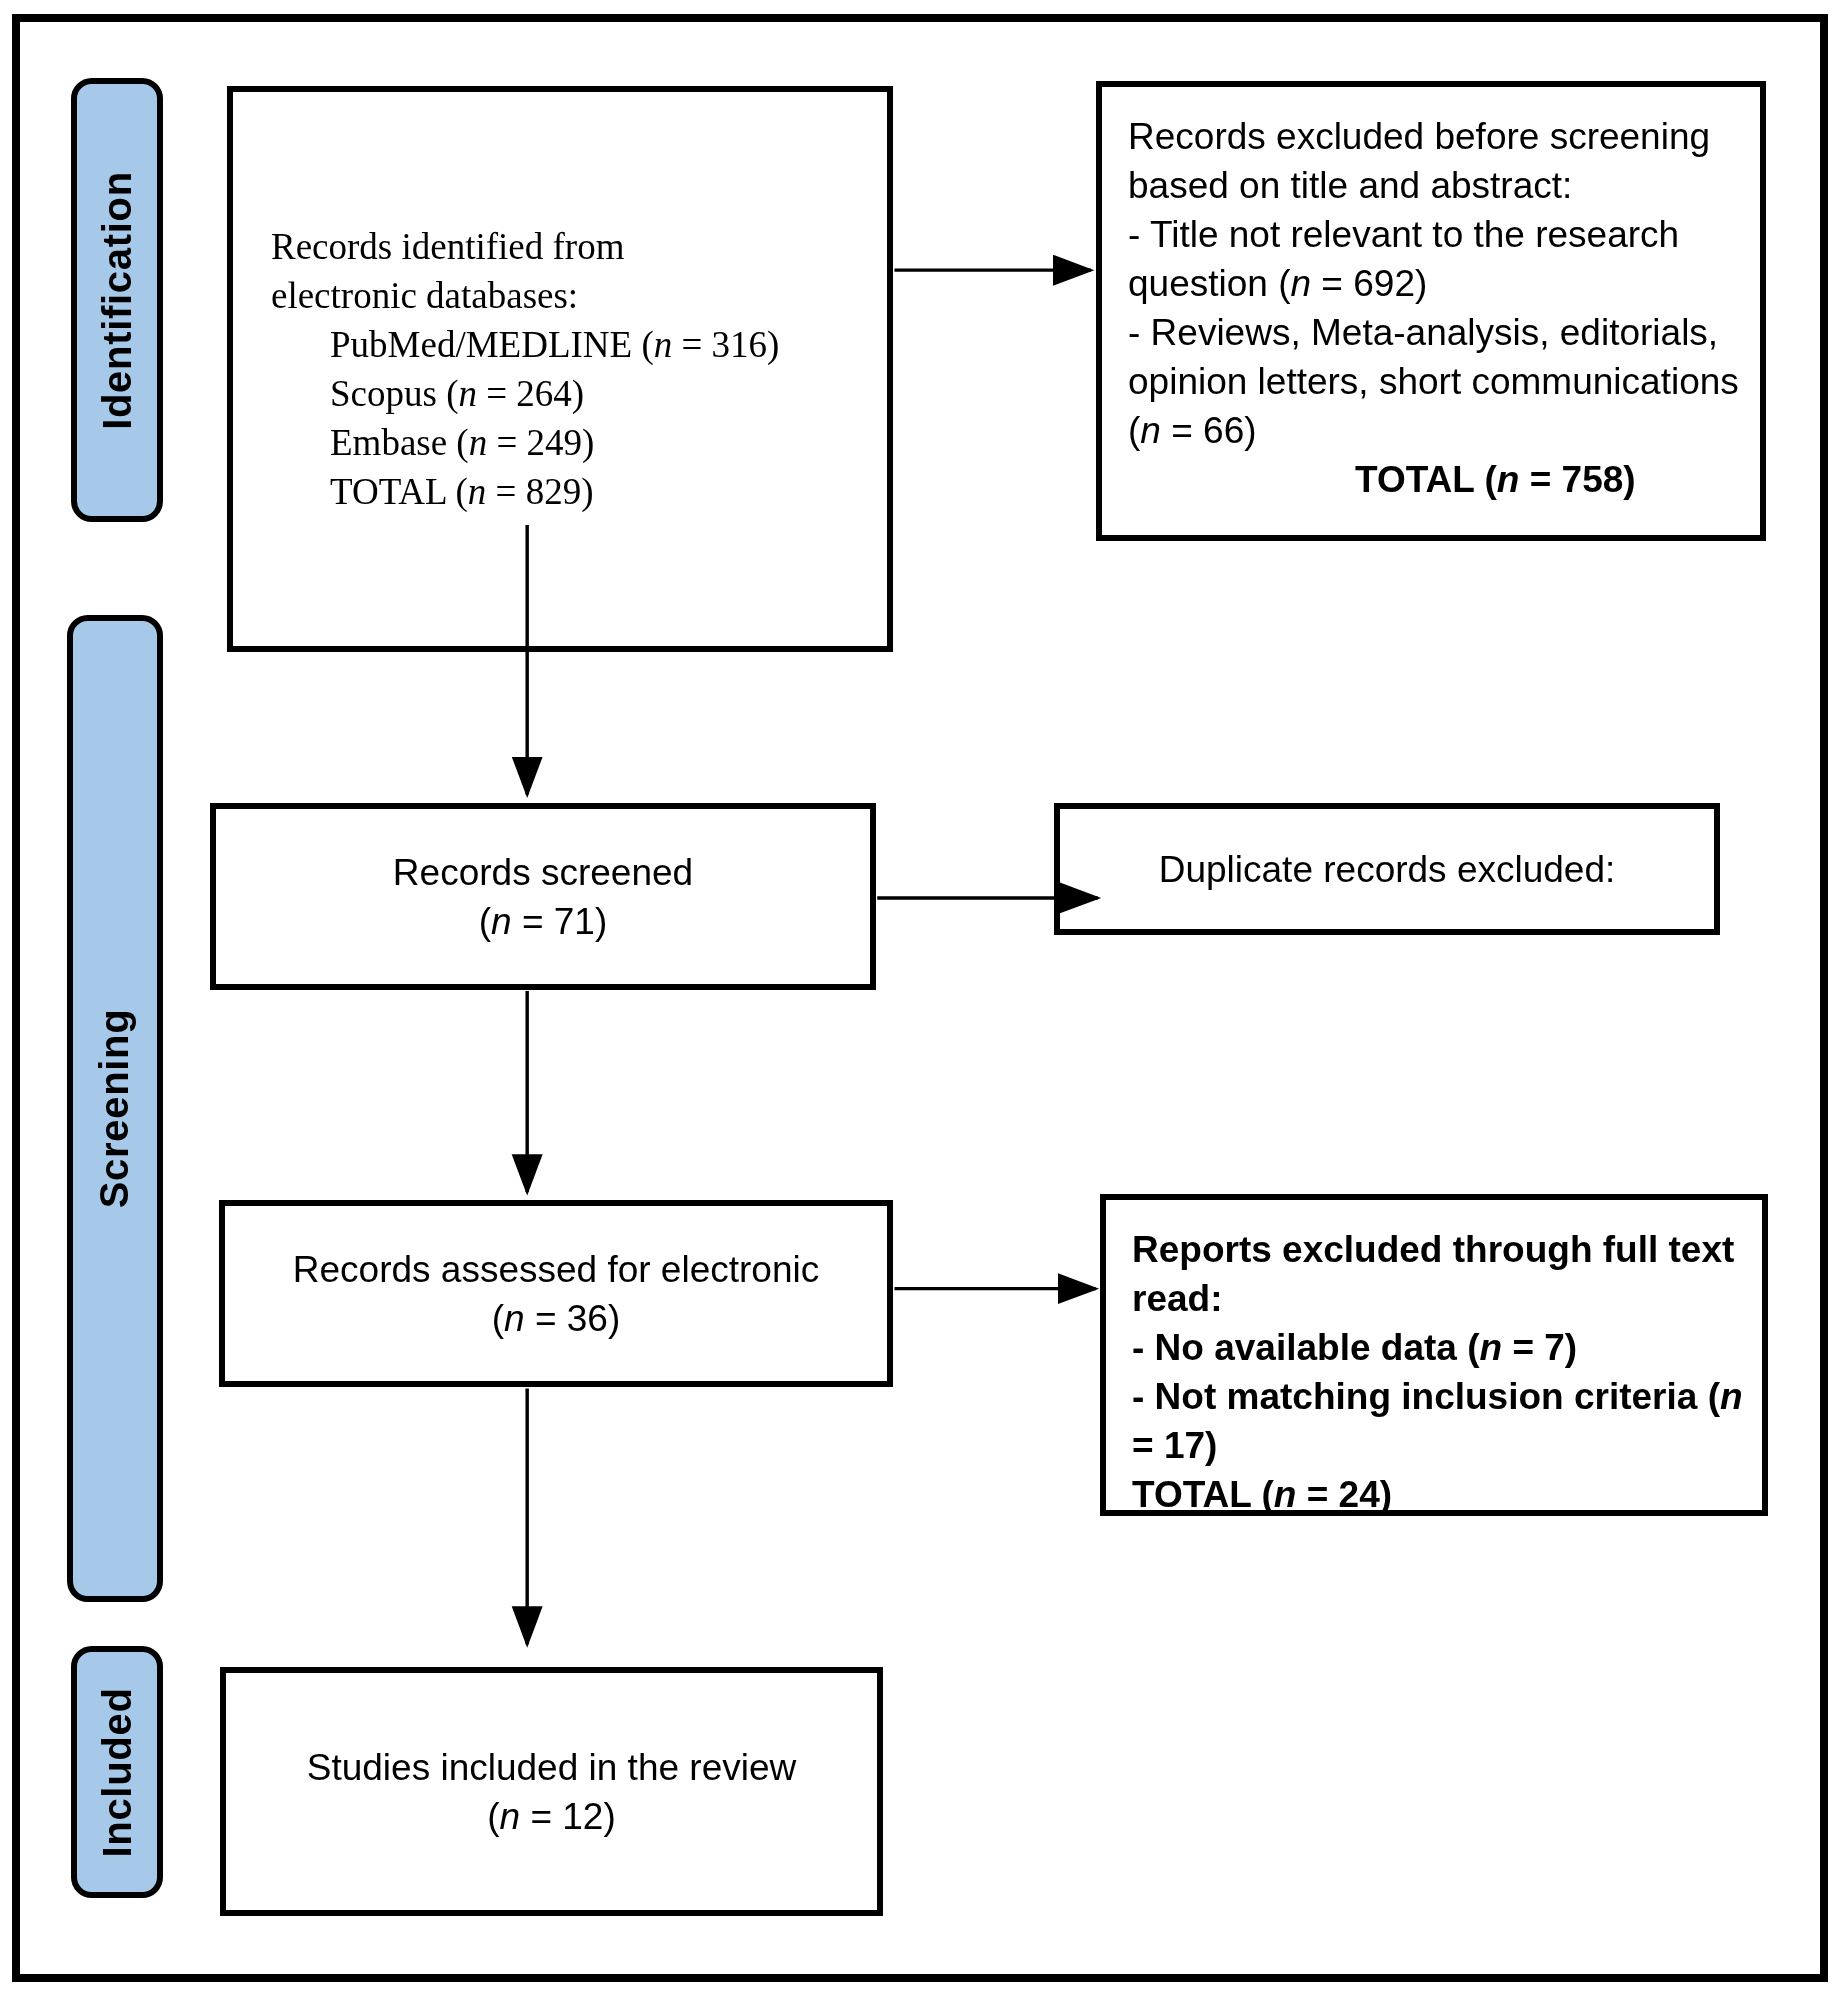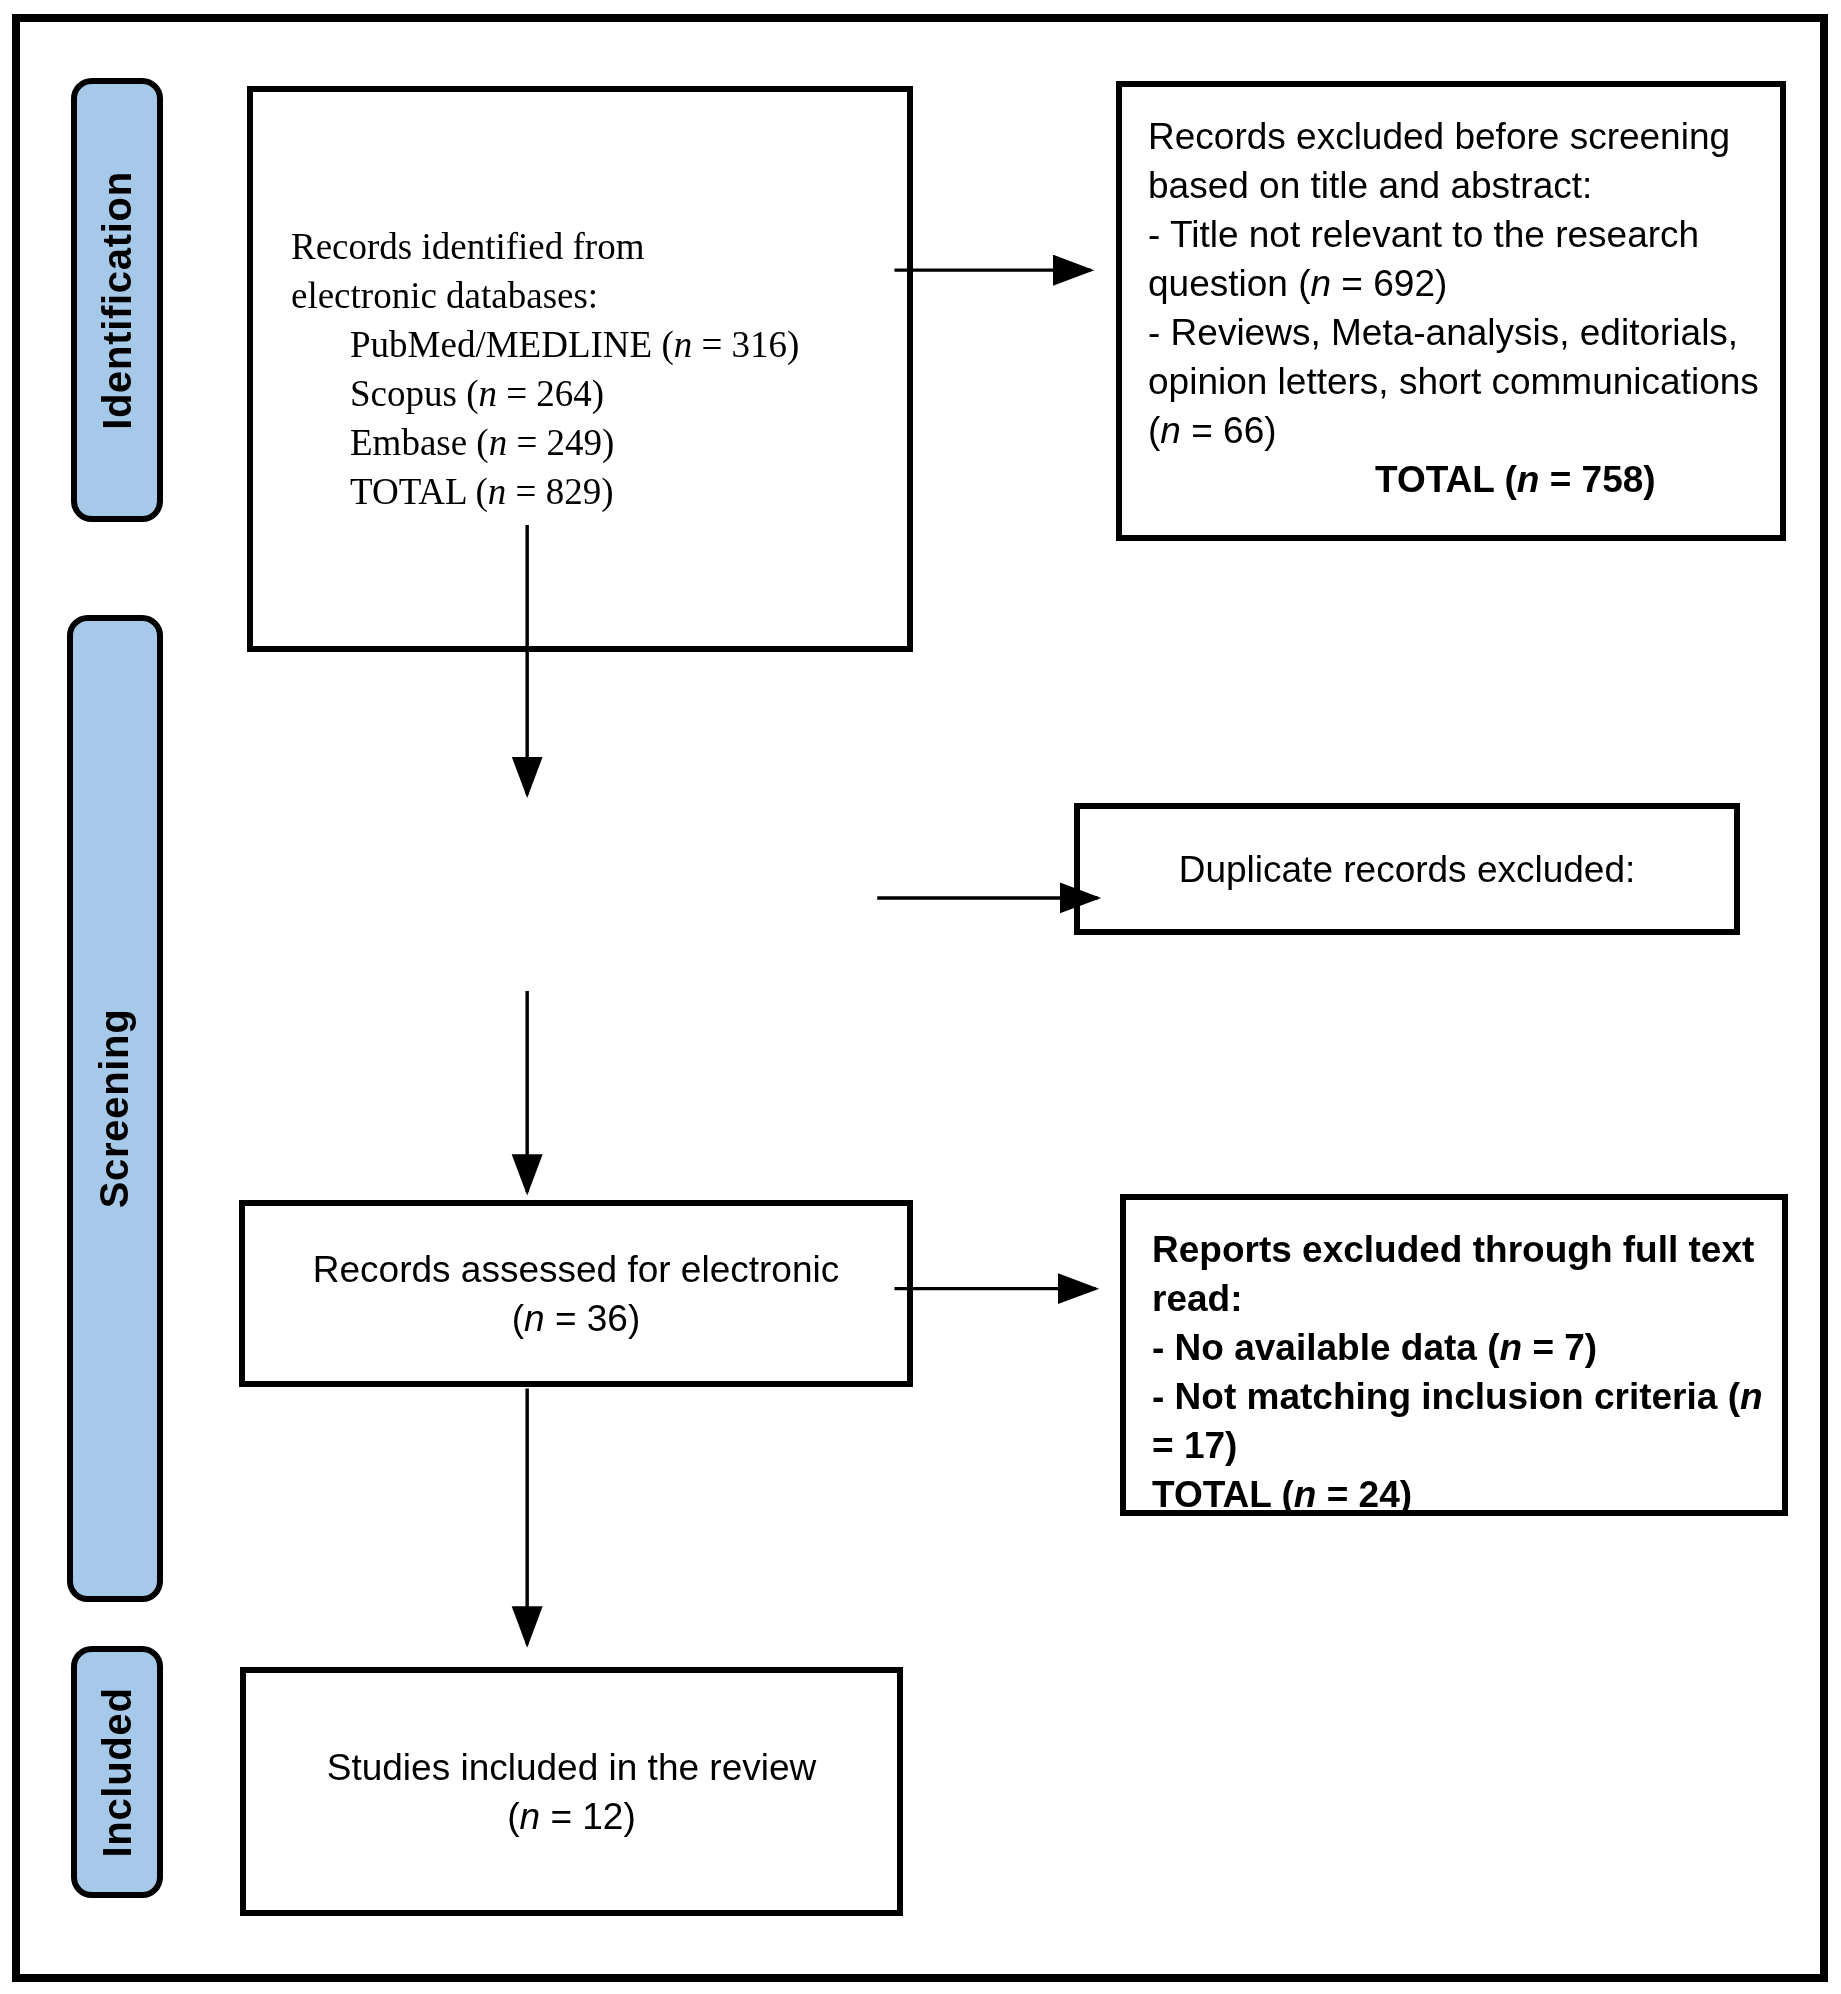--- a/index.html
+++ b/index.html
@@ -44,21 +44,20 @@
   }
   
   .box{
     position:absolute;
     background:#ffffff;
     border:6.2px solid #000;
     box-sizing:border-box;
     display:flex;
     align-items:center;
     justify-content:center;
-    margin-left:20px;
   }
   .box.top-align{align-items:flex-start;}
   .box-inner{width:100%;box-sizing:border-box;}
   .t-center{text-align:center;}
   .t-left{text-align:left;}
   .line{
     font-size:37px;
     line-height:49px;
   }
   .pad-ident{padding:0 13.8px 0 38px;}
@@ -100,20 +99,26 @@
 
   <div class="box top-align" style="left:1096px;top:81px;width:670px;height:460px;">
     <div class="box-inner t-left pad-right-box">
       <div class="line">Records excluded before screening based on title and abstract:</div>
       <div class="line">- Title not relevant to the research question (<i>n</i> = 692)</div>
       <div class="line">- Reviews, Meta-analysis, editorials, opinion letters, short communications (<i>n</i> = 66)</div>
       <div class="line indent-total">TOTAL (<i>n</i> = 758)</div>
     </div>
   </div>
 
+  <div class="box" style="left:210px;top:803px;width:666px;height:187px;">
+    <div class="box-inner t-center">
+      <div class="line">Records screened</div>
+      <div class="line">(<i>n</i> = 71)</div>
+    </div>
+  </div>
 
   <div class="box" style="left:1054px;top:803px;width:666px;height:132px;">
     <div class="box-inner t-center">
       <div class="line">Duplicate records excluded:</div>
     </div>
   </div>
 
   <div class="box" style="left:219px;top:1200px;width:674px;height:187px;">
     <div class="box-inner t-center">
       <div class="line">Records assessed for electronic</div>

